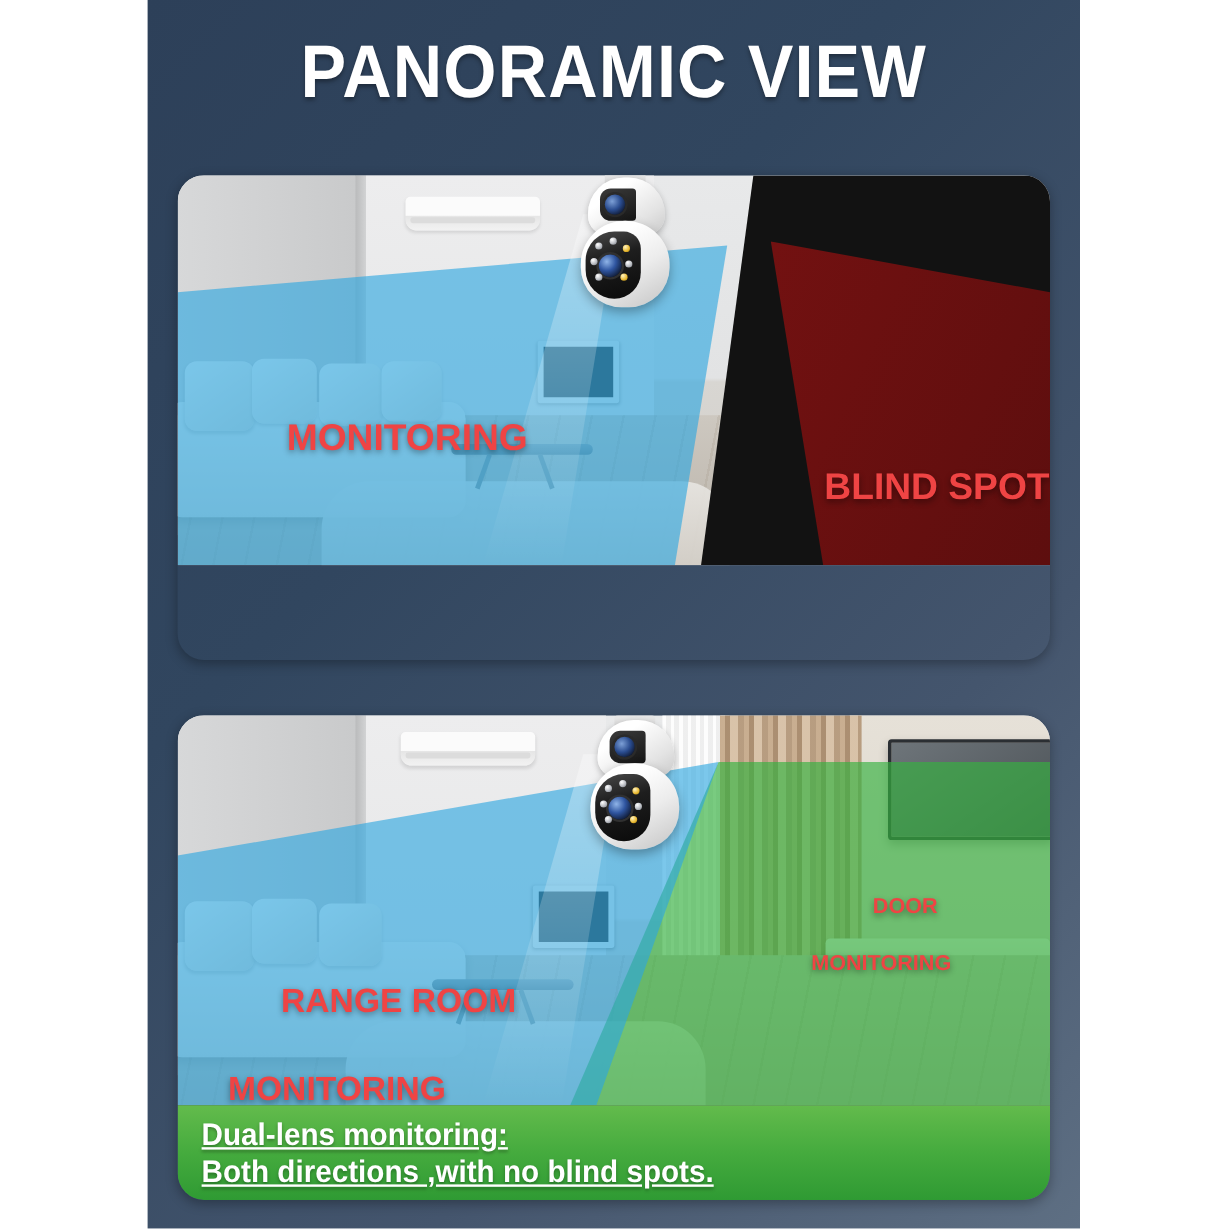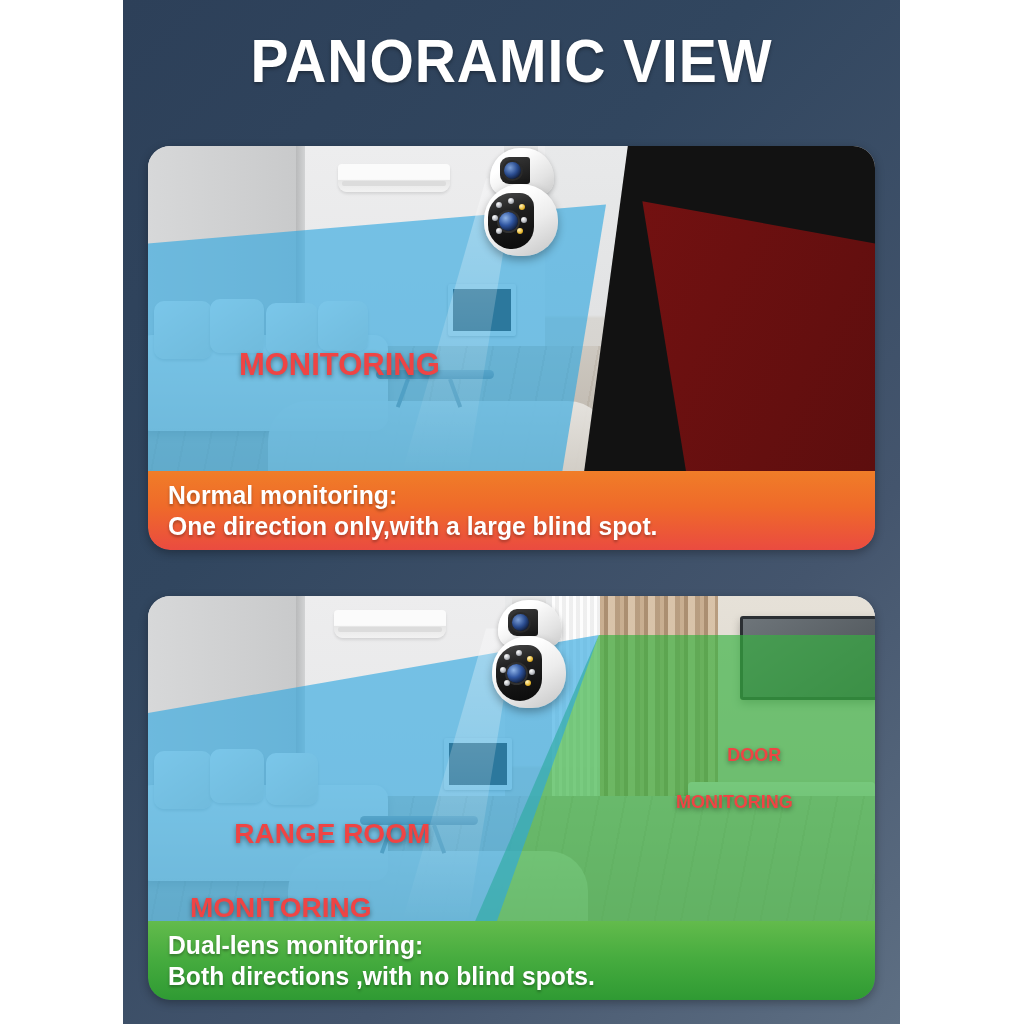--- a/index.html
+++ b/index.html
@@ -323,20 +323,21 @@
   .caption span { transform: scaleX(0.95); transform-origin: left center; white-space: nowrap; }
   .caption-orange {
     top: 325px;
     background: linear-gradient(to bottom, #f07d28 0%, #ef6a2a 45%, #ea4b40 100%);
     border-radius: 0 0 22px 22px;
   }
   .caption-green {
     top: 325px;
     background: linear-gradient(to bottom, #63bb4c 0%, #45ab3e 50%, #2f9a33 100%);
     border-radius: 0 0 22px 22px;
+    text-decoration: underline;
   }
 </style>
 </head>
 <body>
 
 <div id="stage">
 
   <div class="backdrop"></div>
 
   <div class="title">PANORAMIC VIEW</div>
@@ -365,20 +366,23 @@
 
       <div class="zone zone-black"></div>
       <div class="zone zone-red"></div>
       <div class="zone zone-blue"></div>
       <div class="beam-light"></div>
 
       <div class="zlabel lbl-monitoring-range">
         <span class="l1">MONITORING</span>
       </div>
 
+      <div class="zlabel lbl-blind-spot">
+        <span class="l1">BLIND SPOT</span>
+      </div>
 
       <div class="camera" style="left:330px; top:-2px;">
         <div class="cam-mount"></div>
         <div class="cam-head">
           <div class="cam-head-lensplate">
             <div class="cam-head-lens"></div>
           </div>
         </div>
         <div class="cam-body">
           <div class="cam-face">
@@ -389,24 +393,20 @@
             <div class="led" style="left:33px; top:24px;"></div>
             <div class="led amber" style="left:29px; top:35px;"></div>
             <div class="led" style="left:8px;  top:35px;"></div>
             <div class="led" style="left:4px;  top:22px;"></div>
           </div>
         </div>
       </div>
 
     </div>
 
-    <div class="caption caption-orange">
-      <span>Normal monitoring:</span>
-      <span>One direction only,with a large blind spot.</span>
-    </div>
   </div>
 
   <div class="panel panel-bottom">
 
     <div class="scene">
 
       <div class="room">
         <div class="wall-left"></div>
         <div class="wall-seam" style="left:148px;"></div>
         <div class="wall-mid" style="left:157px; width:200px;"></div>

